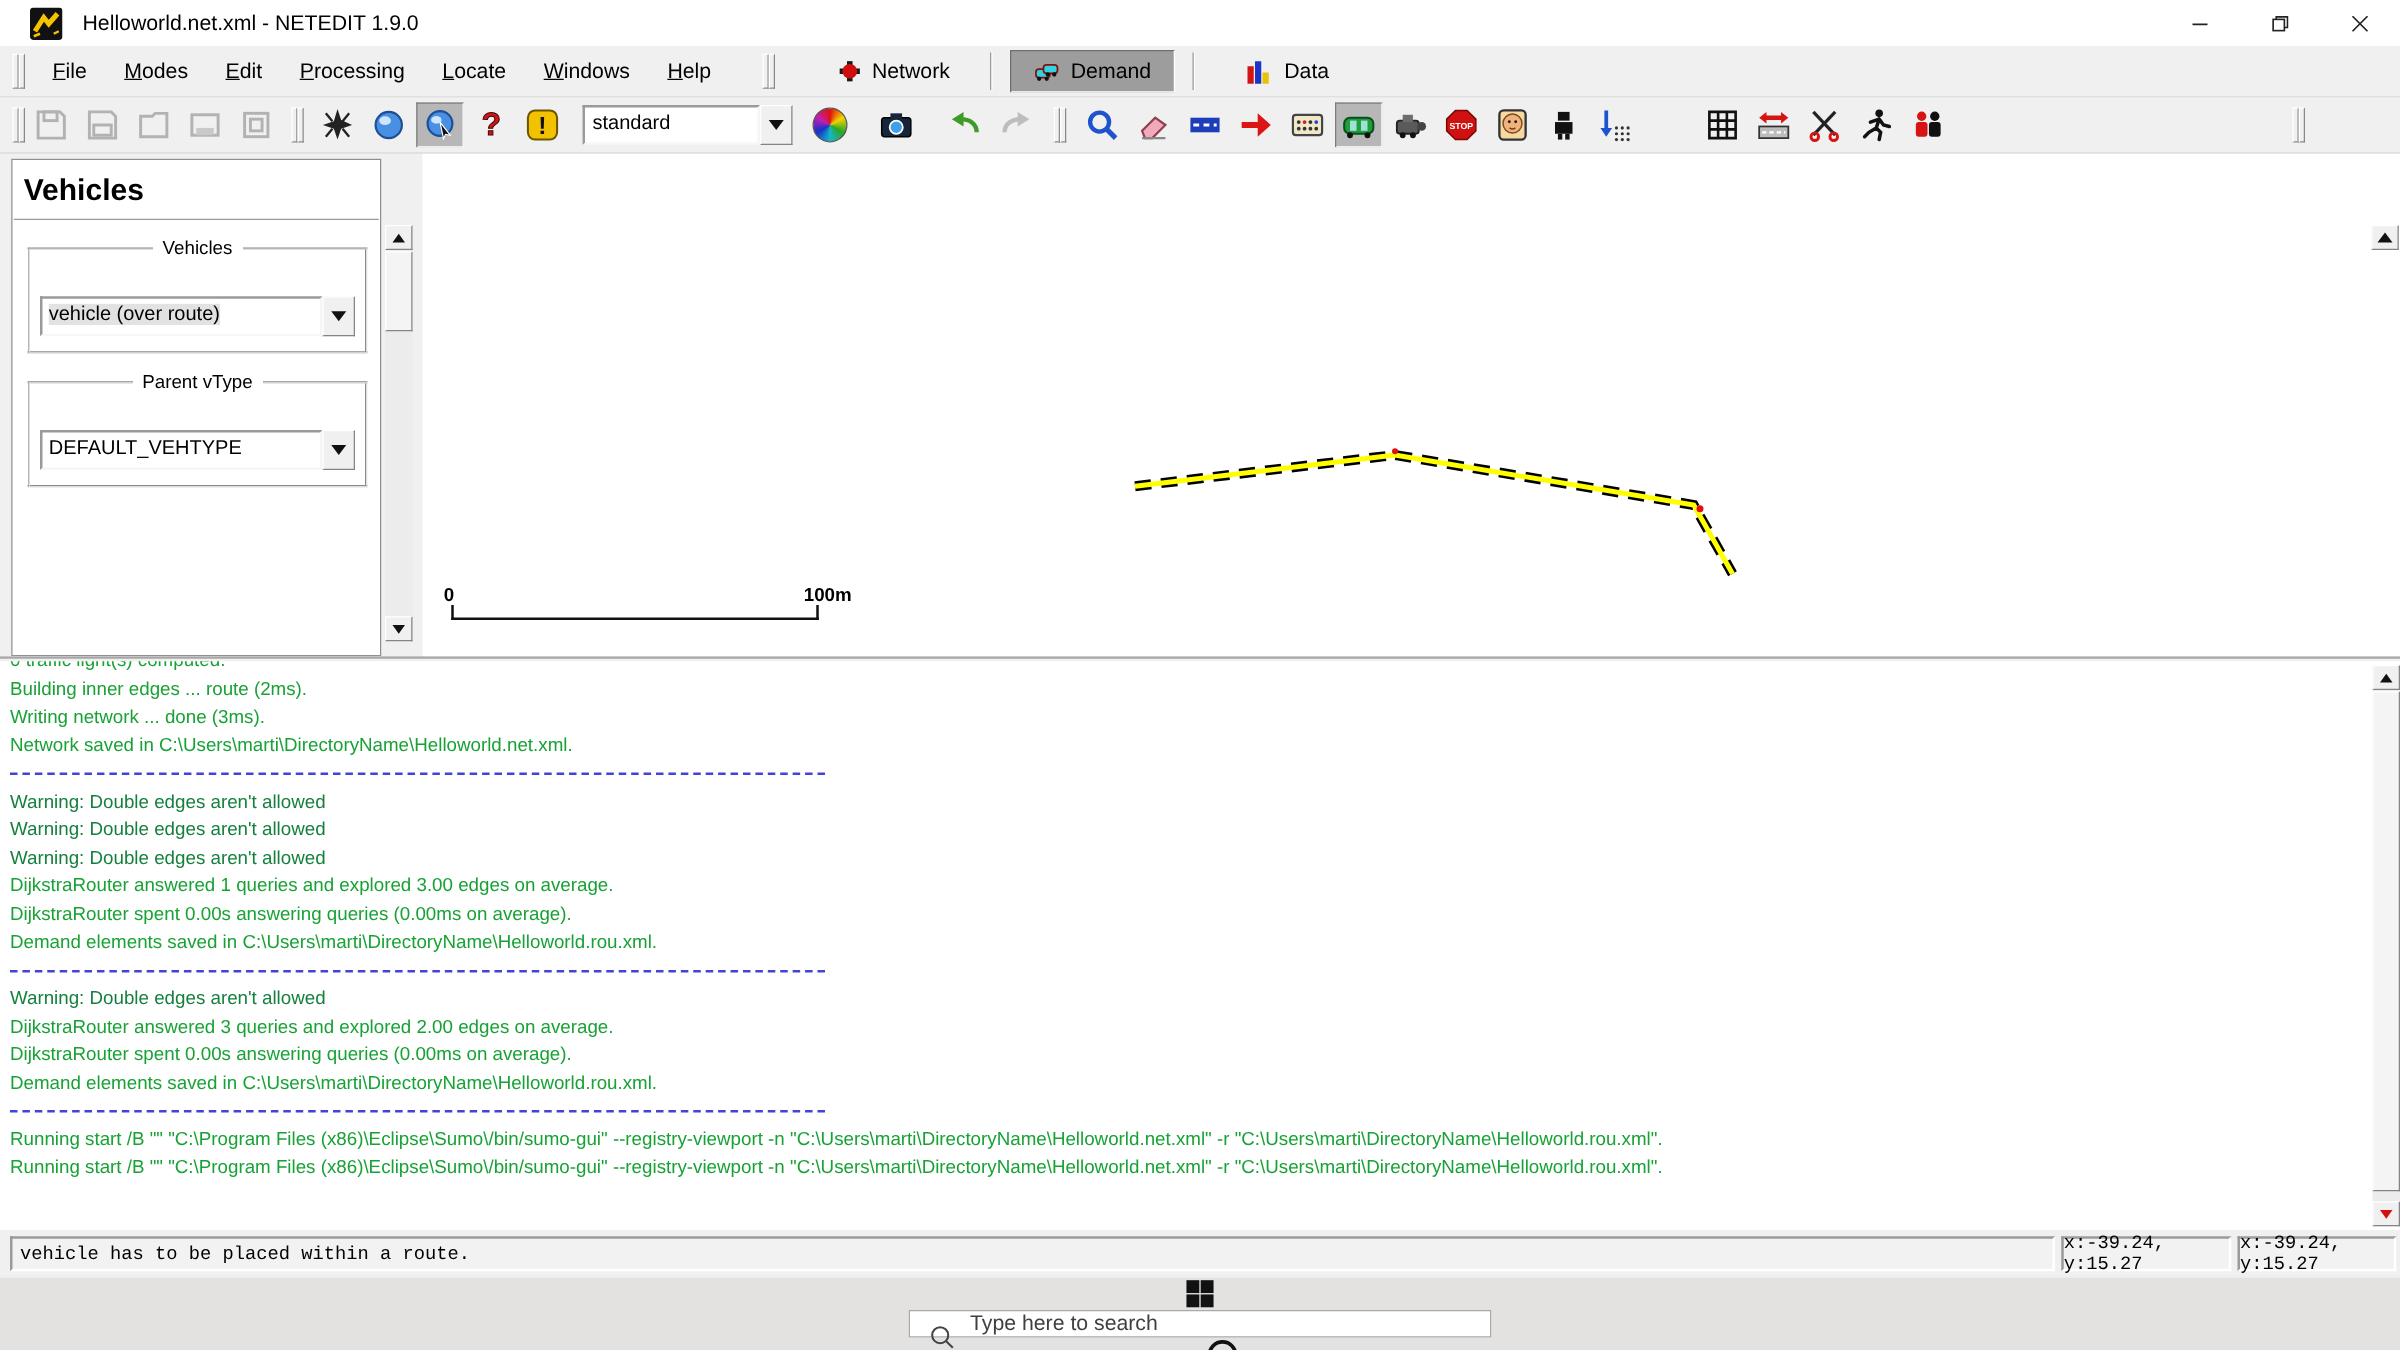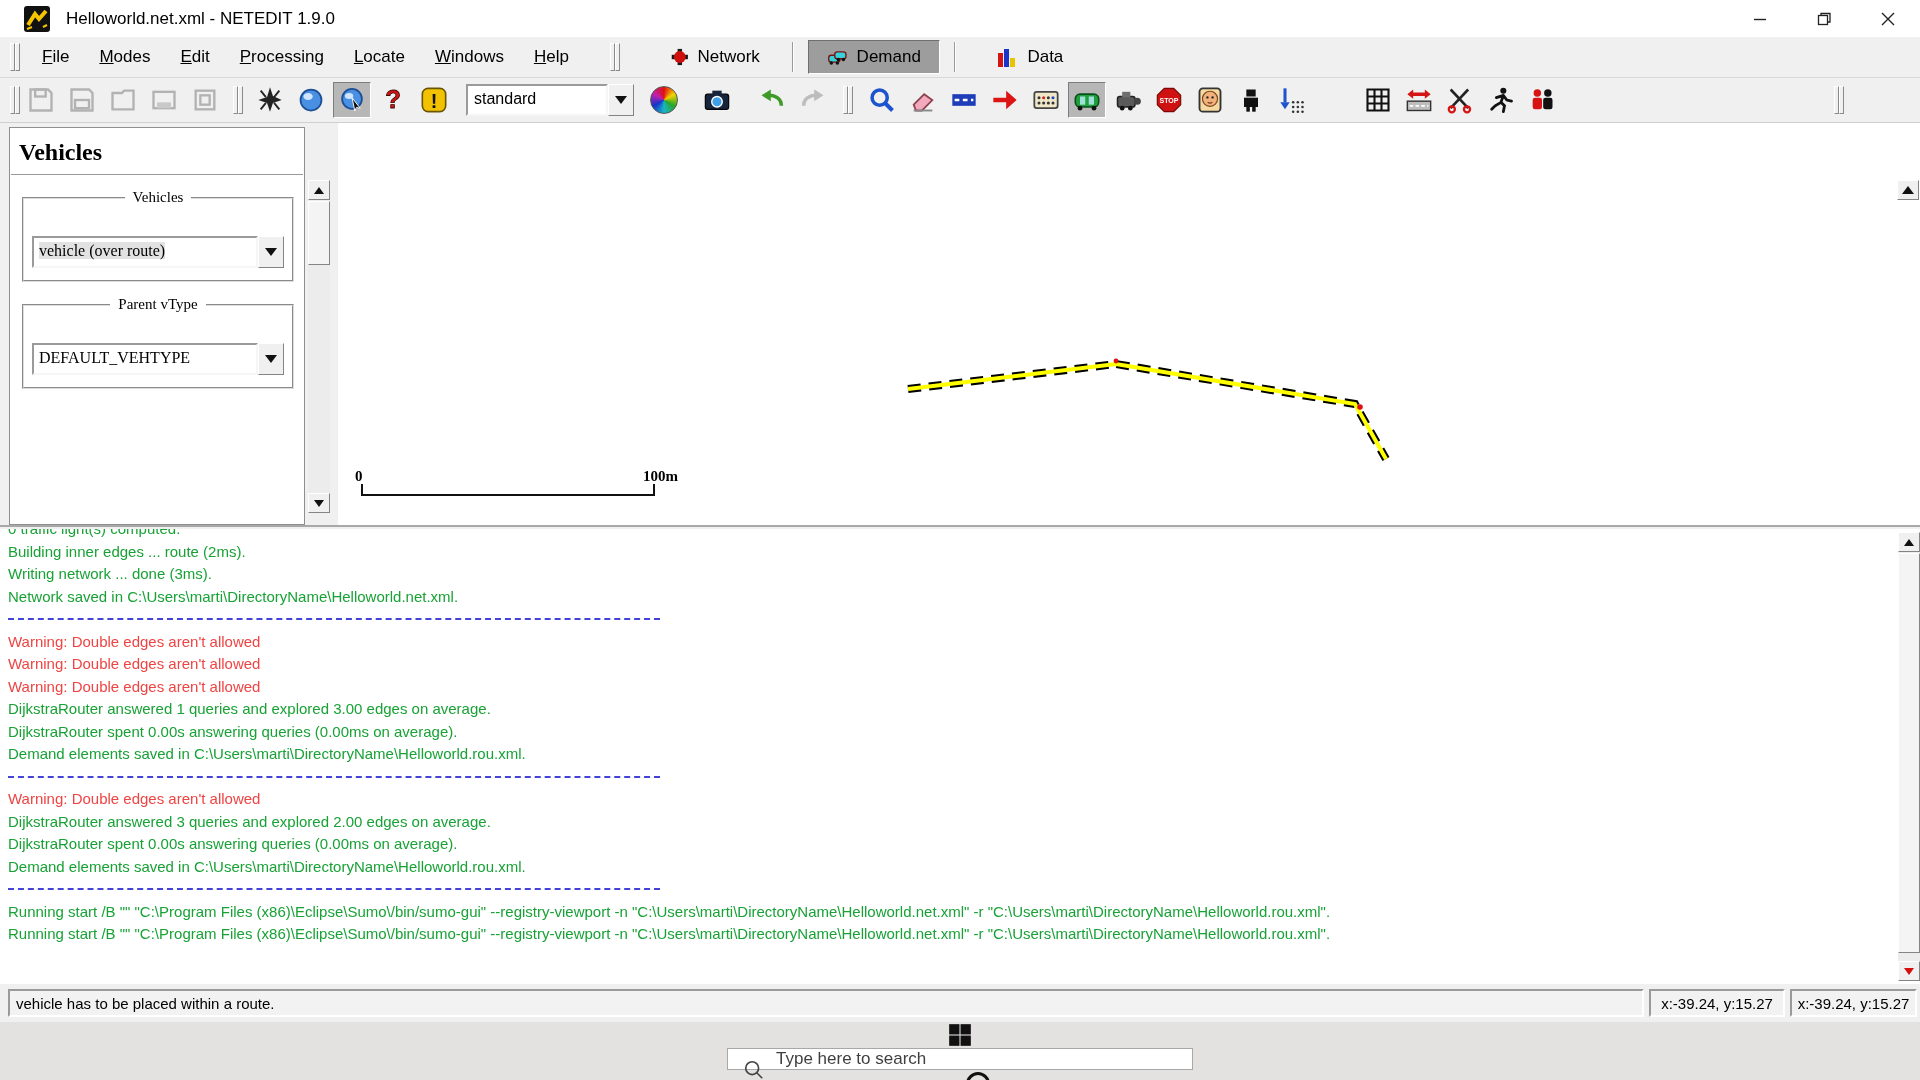--- a/index.html
+++ b/index.html
@@ -46,21 +46,21 @@
     background:conic-gradient(#e01010,#f3d400,#27a727,#19b5c8,#1534c8,#c020b0,#e01010); border:1px solid #555; }
   .combo { display:flex; align-items:stretch; height:32px; margin:0 8px 0 10px; }
   .combo .combo-text { width:142px; background:#fff; border:2px solid; border-color:#9a9a9a #f6f6f6 #f6f6f6 #9a9a9a;
     font-size:16px; padding:4px 6px; }
   .combo .combo-arrow { width:26px; display:flex; align-items:center; justify-content:center; }
   .tri-down { width:0; height:0; border-left:6px solid transparent; border-right:6px solid transparent; border-top:8px solid #111; }
   .tri-up   { width:0; height:0; border-left:6px solid transparent; border-right:6px solid transparent; border-bottom:8px solid #111; }
 
   
   .main { position:absolute; left:0; top:123px; width:1920px; height:404px; background:#f0f0f0;
-    border-bottom:2px solid #a8a8a8;font-family:Liberation Serif, serif; }
+    border-bottom:2px solid #a8a8a8; }
   .sidebar { position:absolute; left:0; top:0; width:338px; height:100%; background:#f0f0f0; }
   .panel { position:absolute; left:9px; top:4px; width:296px; bottom:0; background:#ffffff;
     border:1px solid #8f8f8f; overflow:hidden; }
   .panel h1 { font-size:24px; font-weight:bold; padding:11px 0 8px 9px; }
   .panel .rule { border-top:1px solid #9a9a9a; margin:0 1px; }
   .panel fieldset { margin:14px 10px 0 12px; border:2px groove #dedede; padding:8px 8px 12px 8px; }
   .panel legend { margin:0 auto; padding:0 8px; font-size:15px; }
   .combo2 { display:flex; height:32px;margin-top:22px; }
   .combo2 .val { flex:1; background:#fff; border:2px solid; border-color:#9a9a9a #f6f6f6 #f6f6f6 #9a9a9a;
     font-size:16px; padding:4px 5px; white-space:nowrap; overflow:hidden; }
@@ -89,28 +89,28 @@
   .scale-label { position:absolute; left:305px; top:345px; font-size:15px; font-weight:bold; }
   .scale-line { position:absolute; left:23px; top:371px; width:294px; border-top:2px solid #111; }
   .scale-tick { position:absolute; top:361px; width:2px; height:12px; background:#111; }
   .canvas-sb { position:absolute; right:1px; top:57px; width:22px; height:20px; display:flex; align-items:center; justify-content:center; }
 
   
   .logarea { position:absolute; left:0; top:529px; width:1920px; height:565px; background:#ffffff; overflow:hidden; }
   .log-lines { margin:-11px 0 0 8px; }
   .log-line { font-size:15px; line-height:22.5px; white-space:nowrap; }
   .c-green { color:#18A236; }
-  .c-orange { color:#ef4444; }
+  .c-orange { color:#15803d; }
   .log-sep { height:22.5px; display:flex; align-items:center; }
   .log-sep::after { content:""; width:652px; border-top:2px dashed #4343D8; }
 
   
   .statusbar { position:absolute; left:0; top:984px; width:1920px; height:38px; background:#f0f0f0; }
   .status-box { position:absolute; top:5px; height:28px; background:#f2f2f2; font-size:15px;
-    border:2px solid; border-color:#9a9a9a #ffffff #ffffff #9a9a9a; display:flex; align-items:center; }
+    border:2px solid; border-color:#9a9a9a #ffffff #ffffff #9a9a9a; display:flex; align-items:center;font-family:Liberation Mono, monospace; }
   .status-msg { left:8px; width:1636px; padding-left:6px; }
   .status-c1 { left:1649px; width:136px; justify-content:center; }
   .status-c2 { left:1790px; width:127px; justify-content:center; }
 
   
   .taskbar { position:absolute; left:0; top:1022px; width:1920px; height:58px; background:#e4e2e1;
     display:flex; align-items:center;flex-direction:column; }
   .tb-start { width:62px; height:100%; display:flex; align-items:center; justify-content:center; }
   .tb-search { position:relative; width:466px; height:44px; }
   .tb-search input { width:100%; height:100%; border:1px solid #a8a8a8; background:#fff; padding-left:48px;

